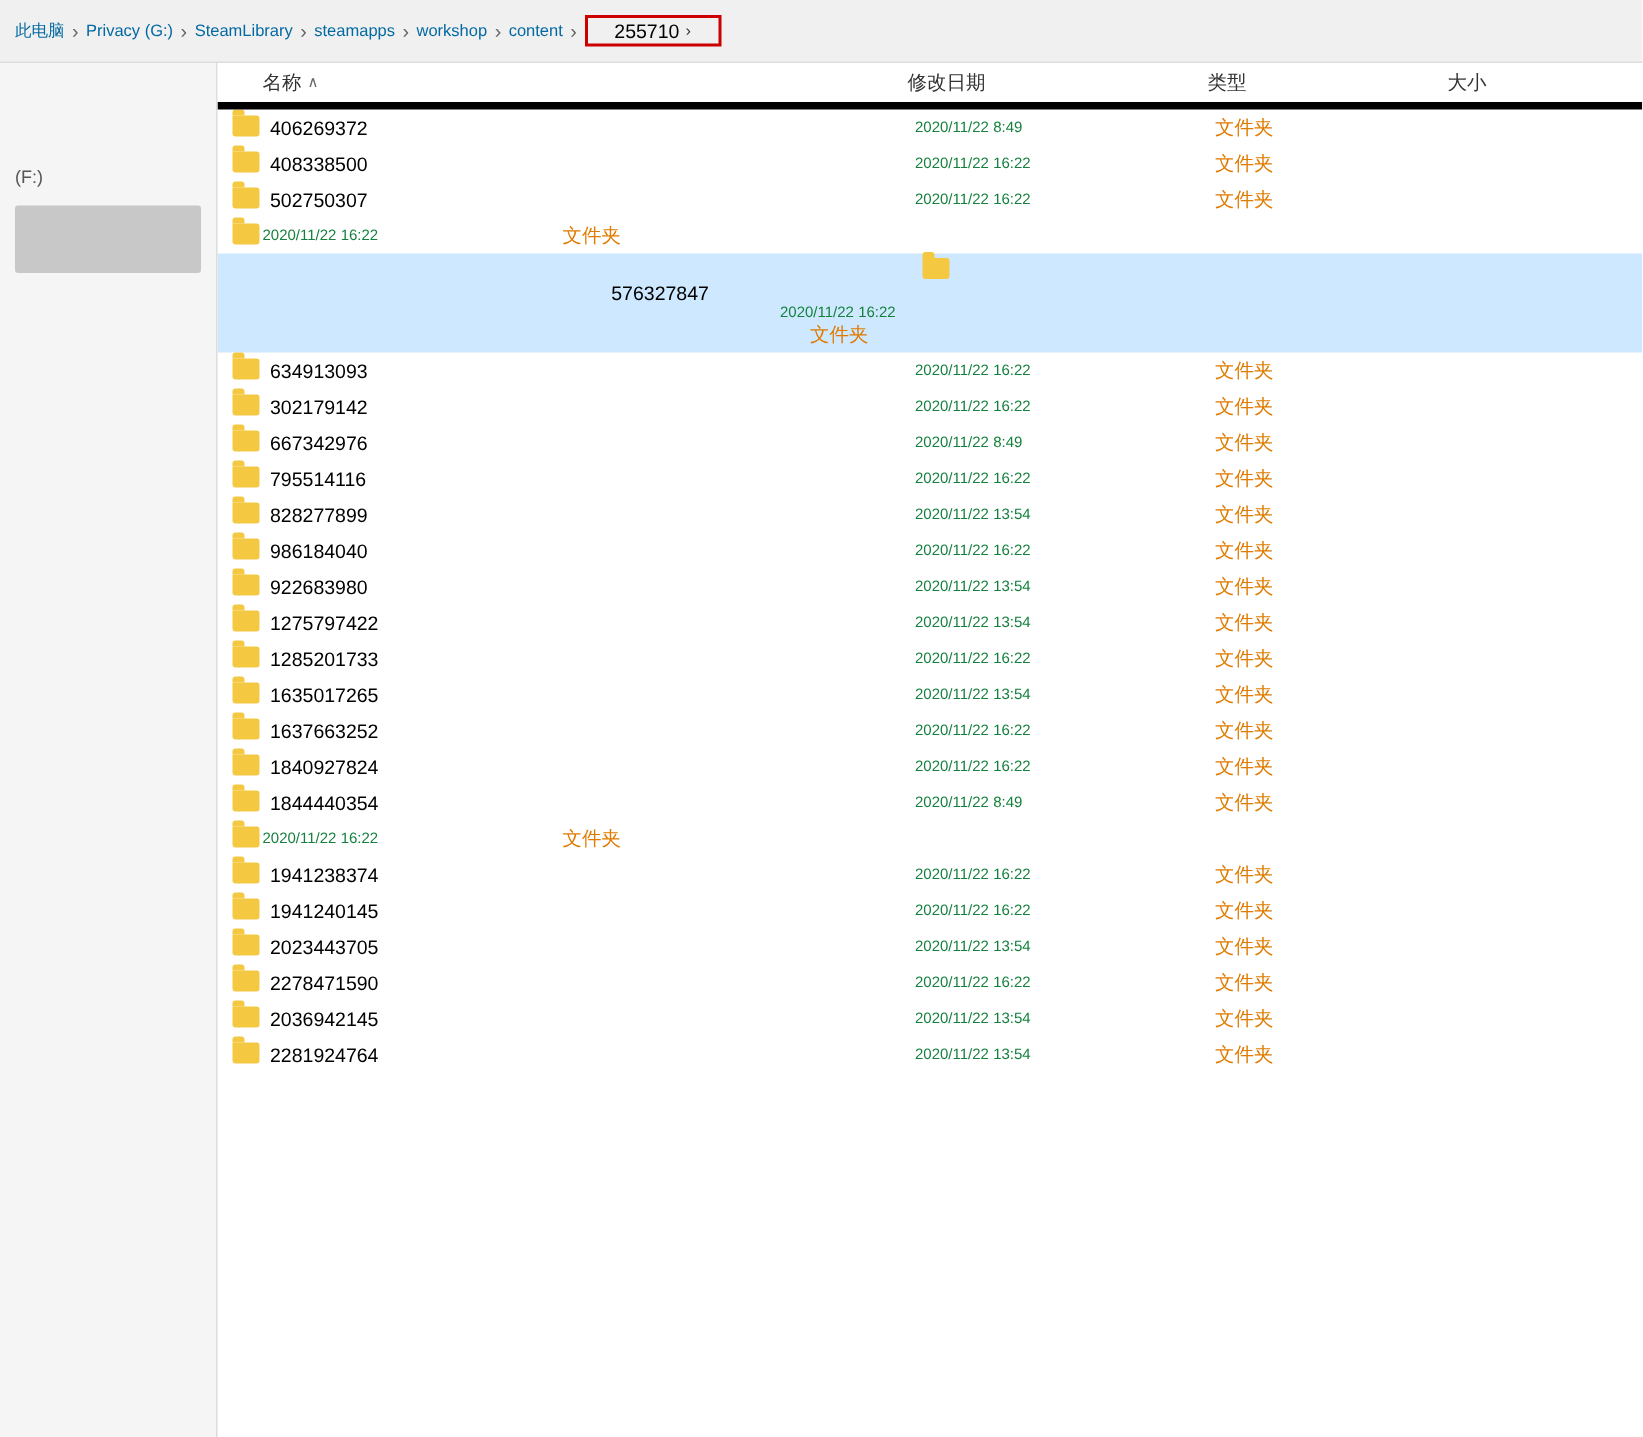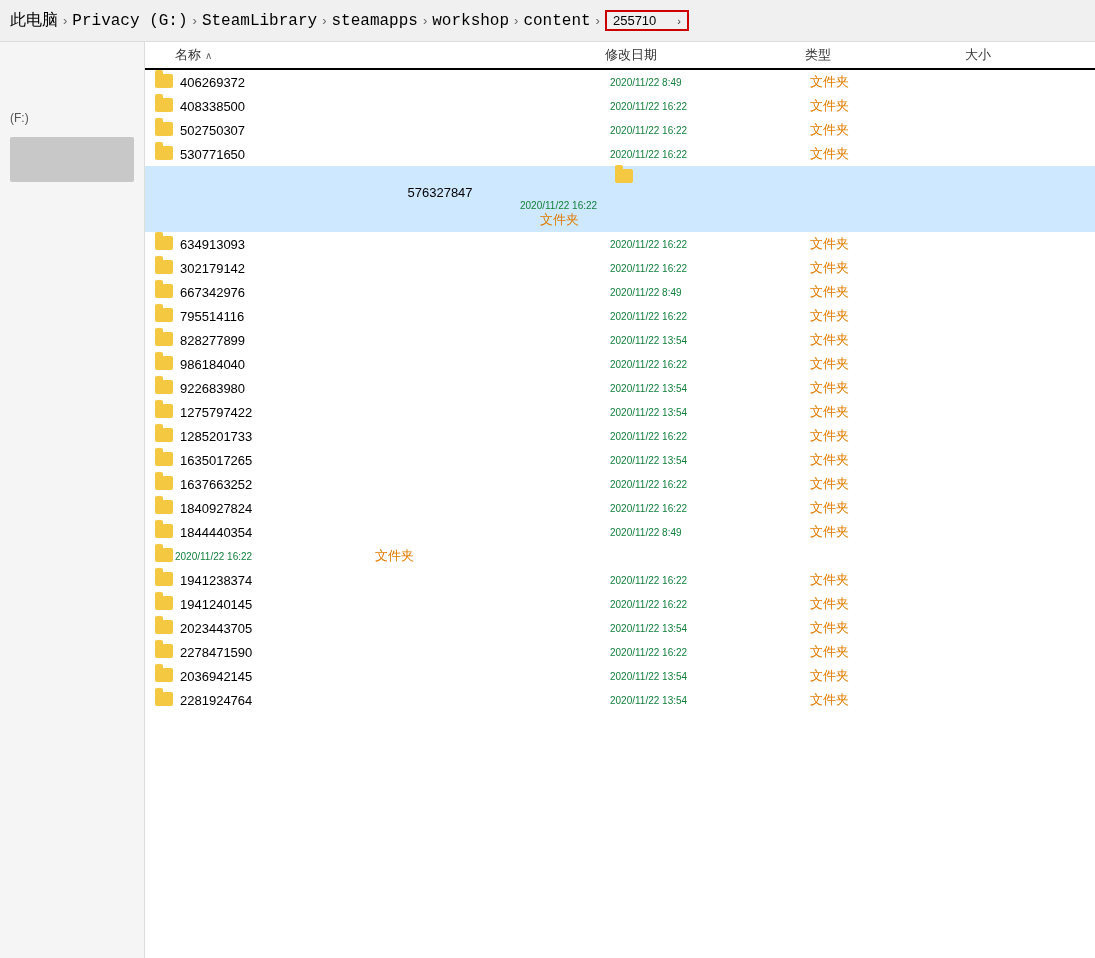--- a/index.html
+++ b/index.html
@@ -23,38 +23,37 @@
     .breadcrumb-bar {
       display: flex;
       align-items: center;
       padding: 8px 10px;
       background: #f0f0f0;
       border-bottom: 1px solid #ddd;
       height: 42px;
       flex-shrink: 0;
     }
     .breadcrumb-item {
-      color: #000000;
-      font-size: 16px;
+      color: #0369a1;
+      font-size: 11px;
       cursor: pointer;
-      font-family: Liberation Mono, monospace;
     }
     .breadcrumb-sep {
       margin: 0 5px;
       color: #666;
       font-size: 13px;
     }
     .breadcrumb-current {
       border: 2px solid #cc0000;
-      padding: 1px 6px;
+      padding: 1px 18px;
       color: #000;
       font-size: 13px;
       display: flex;
       align-items: center;
-      gap: 21px;
+      gap: 4px;
     }
     .breadcrumb-current-arrow {
       color: #333;
       font-size: 11px;
     }
 
     
     .main-layout {
       display: flex;
       flex: 1;
@@ -92,21 +91,21 @@
       flex: 1;
       overflow-y: auto;
       overflow-x: hidden;
     }
 
     
     .col-headers {
       display: flex;
       align-items: center;
       padding: 4px 0;
-      border-bottom: 2px solid #000000;
+      border-bottom: 5px solid #000000;
       background: #fff;
       position: sticky;
       top: 0;
       z-index: 10;
     }
     .col-name {
       width: 460px;
       padding-left: 30px;
       font-size: 13px;
       color: #333;
@@ -269,21 +268,20 @@
           </div>
           <div class="file-cell-name">502750307</div>
           <div class="file-cell-date">2020/11/22 16:22</div>
           <div class="file-cell-type">文件夹</div>
           <div class="file-cell-size"></div>
         </div>
         <div class="file-row">
           <div class="file-icon">
             <div class="folder-icon"></div>
           </div>
-          <div class="file-cell-name">530771650</div>
           <div class="file-cell-date">2020/11/22 16:22</div>
           <div class="file-cell-type">文件夹</div>
           <div class="file-cell-size"></div>
         </div>
         <div class="file-row selected">
           <div class="file-icon">
             <div class="folder-icon"></div>
           </div>
           <div class="file-cell-name">576327847</div>
           <div class="file-cell-date">2020/11/22 16:22</div>

